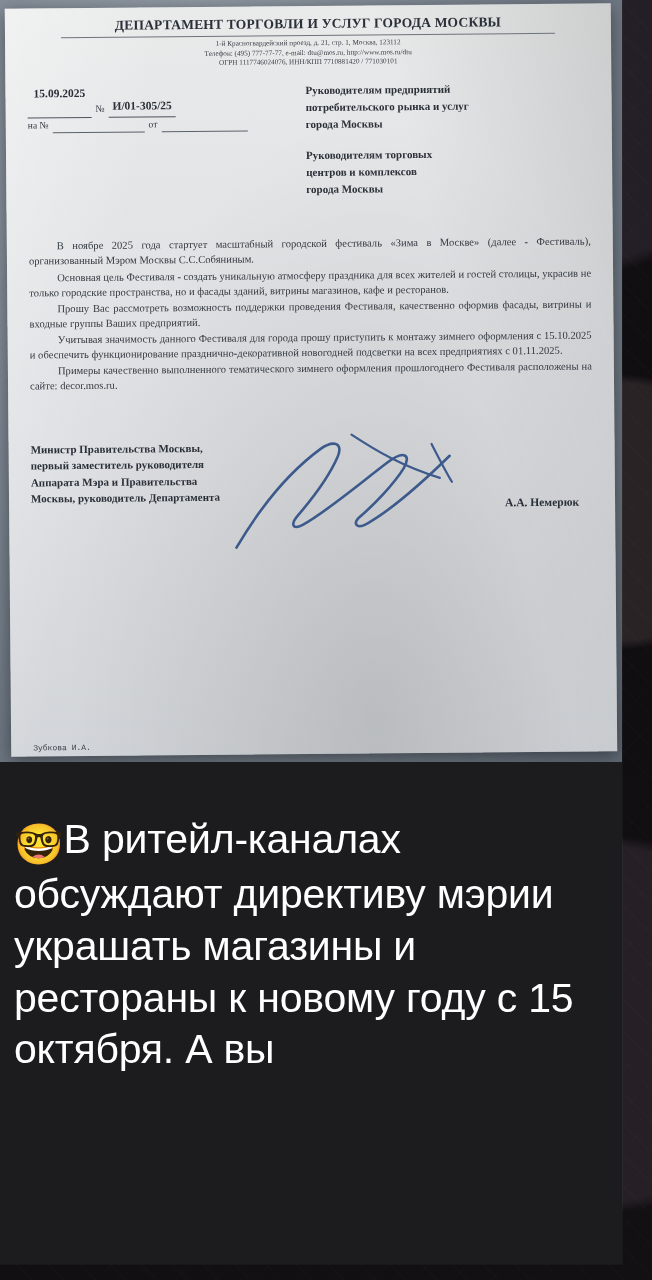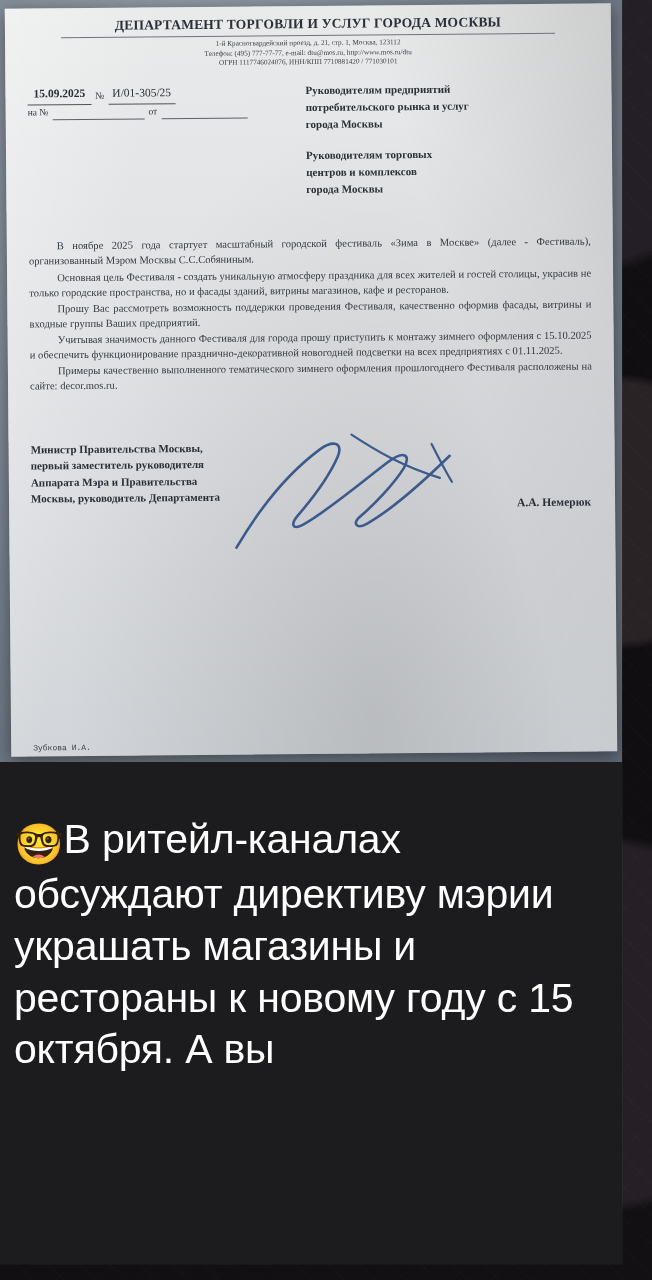--- a/index.html
+++ b/index.html
@@ -130,24 +130,24 @@
   .meta-row {
     display: flex;
     align-items: flex-end;
     gap: 4px;
     white-space: nowrap;
   }
   .meta-date {
     font-weight: bold;
     font-size: 11.5px;
     border-bottom: 1px solid #4c545d;
-    padding: 0 6px 1px 6px;
+    padding: 0 6px 14px 6px;
   }
   .meta-no {
-    font-weight: normal;
+    font-weight: bold;
     font-size: 11.5px;
     border-bottom: 1px solid #4c545d;
     padding: 0 4px 1px 4px;
   }
   .lbl { font-size: 9.5px; }
   .blank { border-bottom: 1px solid #5a626b; display:inline-block; }
   .b1 { width: 92px; }
   .b2 { width: 86px; }
 
   .addressees {
@@ -172,21 +172,21 @@
   .sign-block {
     margin-top: 48px;
     position: relative;
     font-size: 11px;
     font-weight: bold;
     line-height: 1.5;
     color: #2a3039;
   }
   .sign-name {
     position: absolute;
-    right: 2px;
+    right: 14px;
     top: 57px;
     font-weight: bold;
     font-size: 11.5px;
     white-space: nowrap;
   }
   .signature {
     position: absolute;
     left: 195px;
     top: -12px;
     width: 300px;

